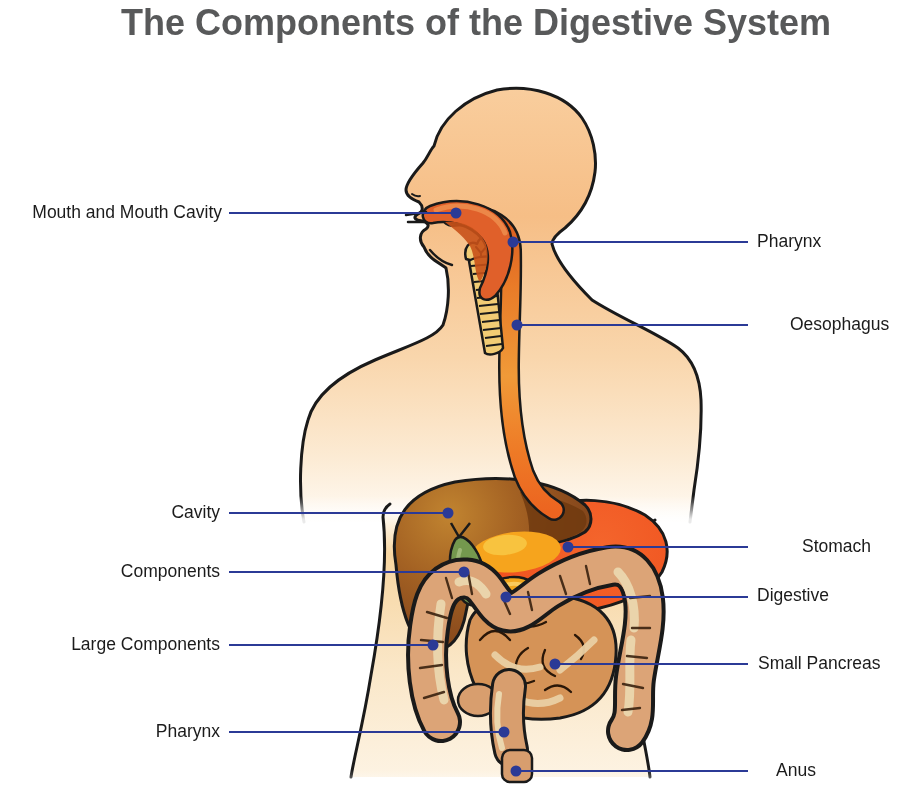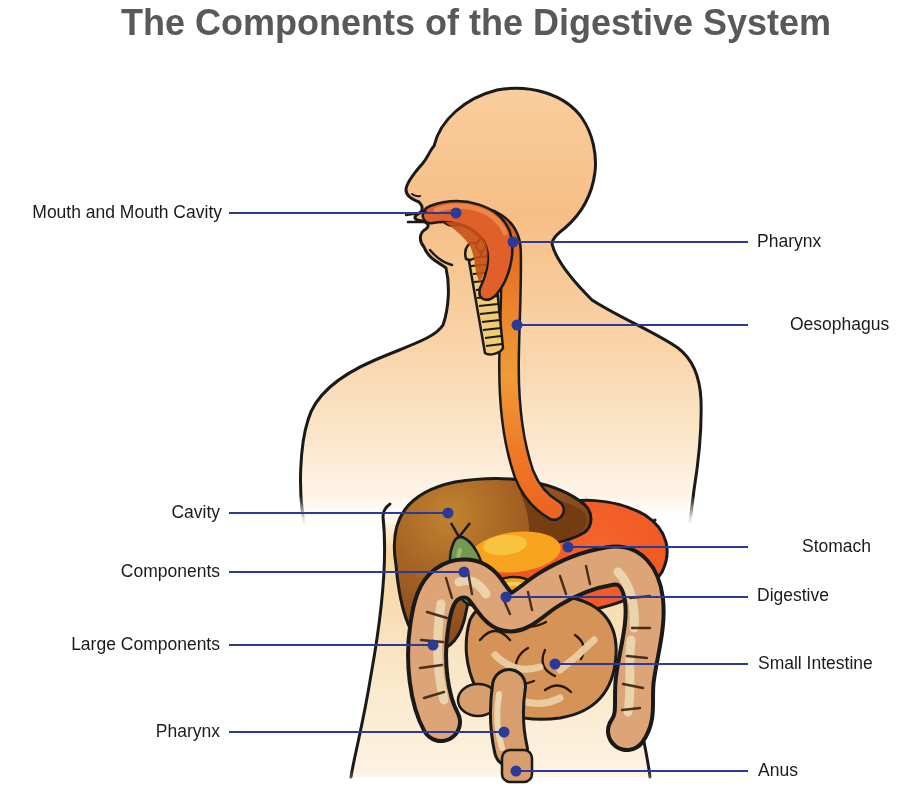--- a/index.html
+++ b/index.html
@@ -19,21 +19,21 @@
   .lbl-mouth{top:202px;right:678px;}
   .lbl-liver{top:502px;right:680px;}
   .lbl-gallbladder{top:561px;right:680px;}
   .lbl-large-intestine{top:634px;right:680px;}
   .lbl-rectum{top:721px;right:680px;}
   .lbl-pharynx{top:231px;left:757px;}
   .lbl-oesophagus{top:314px;left:790px;}
   .lbl-stomach{top:536px;left:758px;margin-left:44px;}
   .lbl-pancreas{top:585px;left:757px;}
   .lbl-small-intestine{top:653px;left:758px;}
-  .lbl-anus{top:760px;left:758px;}
+  .lbl-anus{top:760px;left:776px;}
 
   .leader{stroke:var(--c-leader,#2b3a96);stroke-width:2.2;}
   .dot{fill:var(--c-leader,#2b3a96);}
   .outl{stroke:var(--c-outline,#1a1a1a);}
   .fill-gb{fill:var(--c-gallbladder,#74984e);}
   .fill-pan{fill:var(--c-pancreas,#f1a61c);}
   .fill-trach{fill:var(--c-trachea,#f2cc74);}
   .fill-colon{stroke:var(--c-colon,#dca477);}
   .fill-colon-hl{stroke:var(--c-colon-highlight,#ebd7ae);}
   .fill-smallint{fill:var(--c-small-intestine,#d59357);}
@@ -277,15 +277,15 @@
 
   <div class="label right-align lbl-mouth">Mouth and Mouth Cavity</div>
   <div class="label right-align lbl-liver">Cavity</div>
   <div class="label right-align lbl-gallbladder">Components</div>
   <div class="label right-align lbl-large-intestine">Large Components</div>
   <div class="label right-align lbl-rectum">Pharynx</div>
   <div class="label lbl-pharynx">Pharynx</div>
   <div class="label lbl-oesophagus">Oesophagus</div>
   <div class="label lbl-stomach">Stomach</div>
   <div class="label lbl-pancreas">Digestive</div>
-  <div class="label lbl-small-intestine">Small Intestine</div>
+  <div class="label lbl-small-intestine">Small Pancreas</div>
   <div class="label lbl-anus">Anus</div>
 </div>
 
 </body></html>

